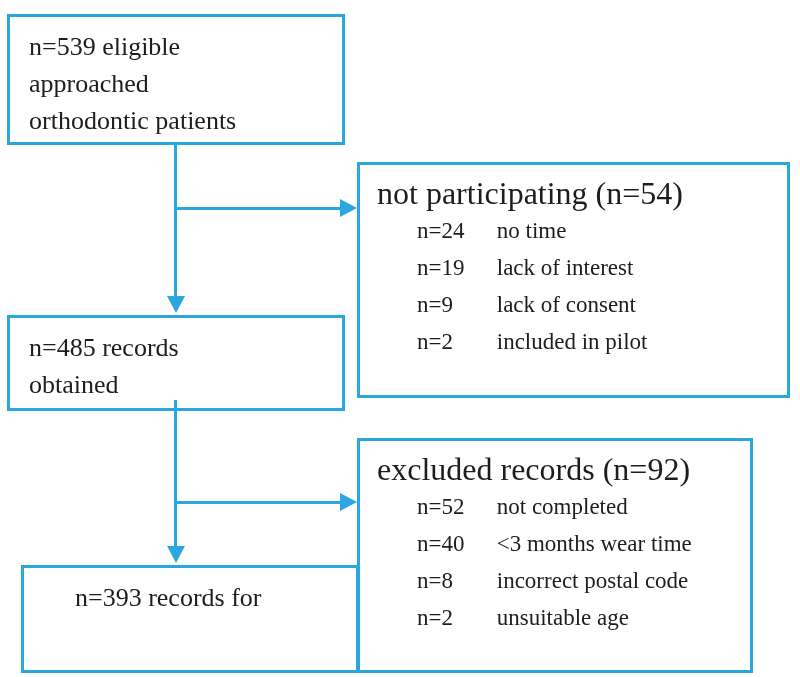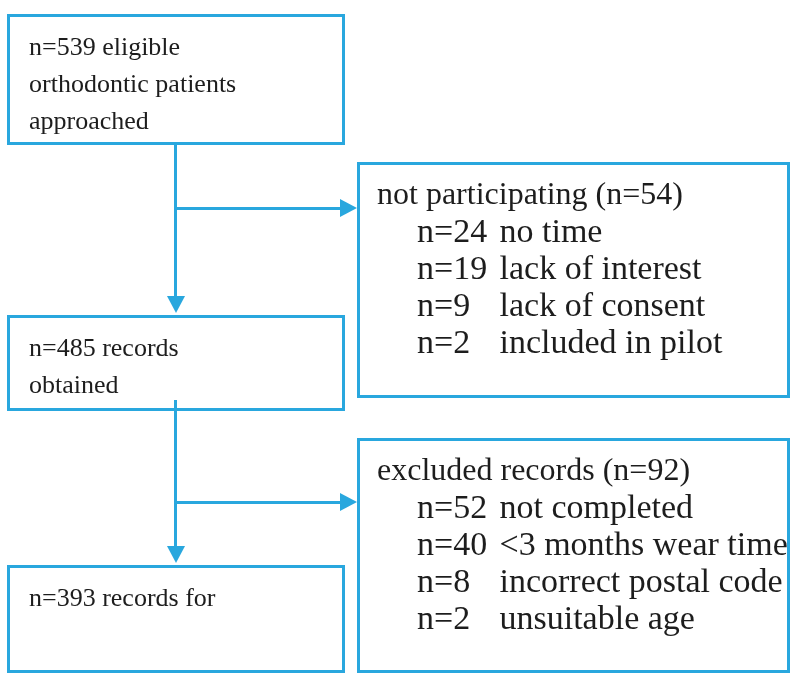--- a/index.html
+++ b/index.html
@@ -19,40 +19,40 @@
     overflow: hidden;
     margin-top: 10px;
   }
   .box {
     position: absolute;
     border: 3px solid var(--accent);
     background: var(--background);
   }
   .box-main-1 { left: 7px;   top: 4px;   width: 338px; height: 131px; }
   .box-main-2 { left: 7px;   top: 305px; width: 338px; height: 96px;  }
-  .box-main-3 { left: 7px;   top: 555px; width: 338px; height: 108px; }
+  .box-main-3 { left: 21px;   top: 555px; width: 338px; height: 108px; padding-left: 32px; }
   .box-side-1 { left: 357px; top: 152px; width: 433px; height: 236px; }
-  .box-side-2 { left: 357px; top: 428px; width: 433px; height: 235px; }
+  .box-side-2 { left: 357px; top: 428px; width: 396px; height: 235px; }
 
   .main-text {
     padding: 11px 6px 0 19px;
     font-size: 26px;
     line-height: 37px;
   }
   .main-text .line { display: block; white-space: nowrap; }
 
   .side-title {
     padding: 10px 6px 0 17px;
     font-size: 32px;
     line-height: 37px;
     white-space: nowrap;
   }
   .side-item {
     padding-left: 57px;
-    font-size: 34px;
+    font-size: 23px;
     line-height: 37px;
     white-space: nowrap;
   }
   .side-item .count { display: inline-block; min-width: 74px; }
 
   .vline { position: absolute; width: 3px;  background: var(--accent); }
   .hline { position: absolute; height: 3px; background: var(--accent); }
   .arrow-down {
     position: absolute; width: 0; height: 0;
     border-left: 9px solid transparent;
@@ -67,22 +67,22 @@
   }
 </style>
 </head>
 <body>
 
 <div class="canvas">
 
   <div class="box box-main-1">
     <div class="main-text">
       <span class="line">n=539 eligible</span>
+      <span class="line">approached</span>
       <span class="line">orthodontic patients</span>
-      <span class="line">approached</span>
     </div>
   </div>
 
   <div class="box box-main-2">
     <div class="main-text">
       <span class="line">n=485 records</span>
       <span class="line">obtained</span>
     </div>
   </div>
 

